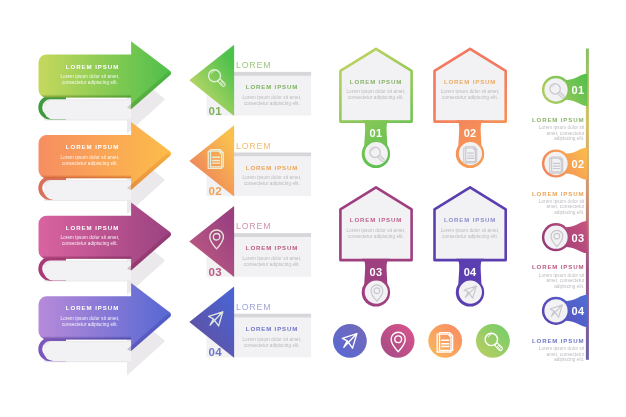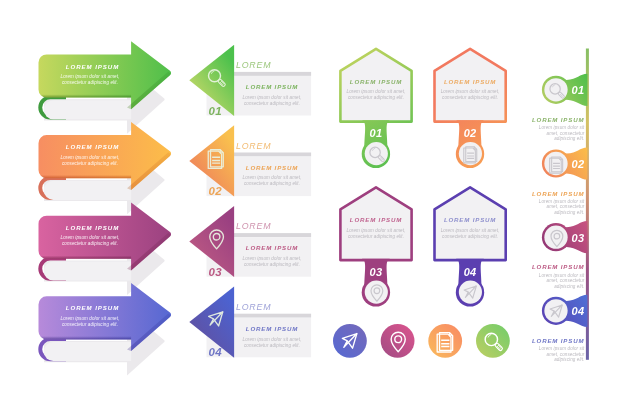--- a/index.html
+++ b/index.html
@@ -1,19 +1,19 @@
 <!DOCTYPE html>
 <html><head>
 <meta charset="utf-8">
 <title>Gradient Infographic Elements</title>
 <style>
   html,body{margin:0;padding:0;}
   body{width:626px;height:417px;background:#ffffff;overflow:hidden;
        font-family:"Liberation Sans",sans-serif;}
-  .stage{position:relative;width:626px;height:417px;background:#fff;font-style:italic;}
+  .stage{position:relative;width:626px;height:417px;background:#fff;}
   svg{display:block;overflow:visible;}
   .abs{position:absolute;left:0;top:0;}
   text{font-family:"Liberation Sans",sans-serif;}
   .h-white{fill:#ffffff;font-size:6.1px;font-weight:bold;letter-spacing:0.95px;}
   .b-white{fill:#ffffff;font-size:4.5px;letter-spacing:.12px;opacity:.93;}
   .h-col{font-size:6.1px;font-weight:bold;letter-spacing:0.85px;}
   .b-grey{fill:#b9b7bd;font-size:4.5px;letter-spacing:.12px;}
   .num-w{fill:#ffffff;font-size:11px;font-weight:bold;letter-spacing:.3px;}
   .num{font-size:11.5px;font-weight:bold;letter-spacing:.2px;}
 </style>

